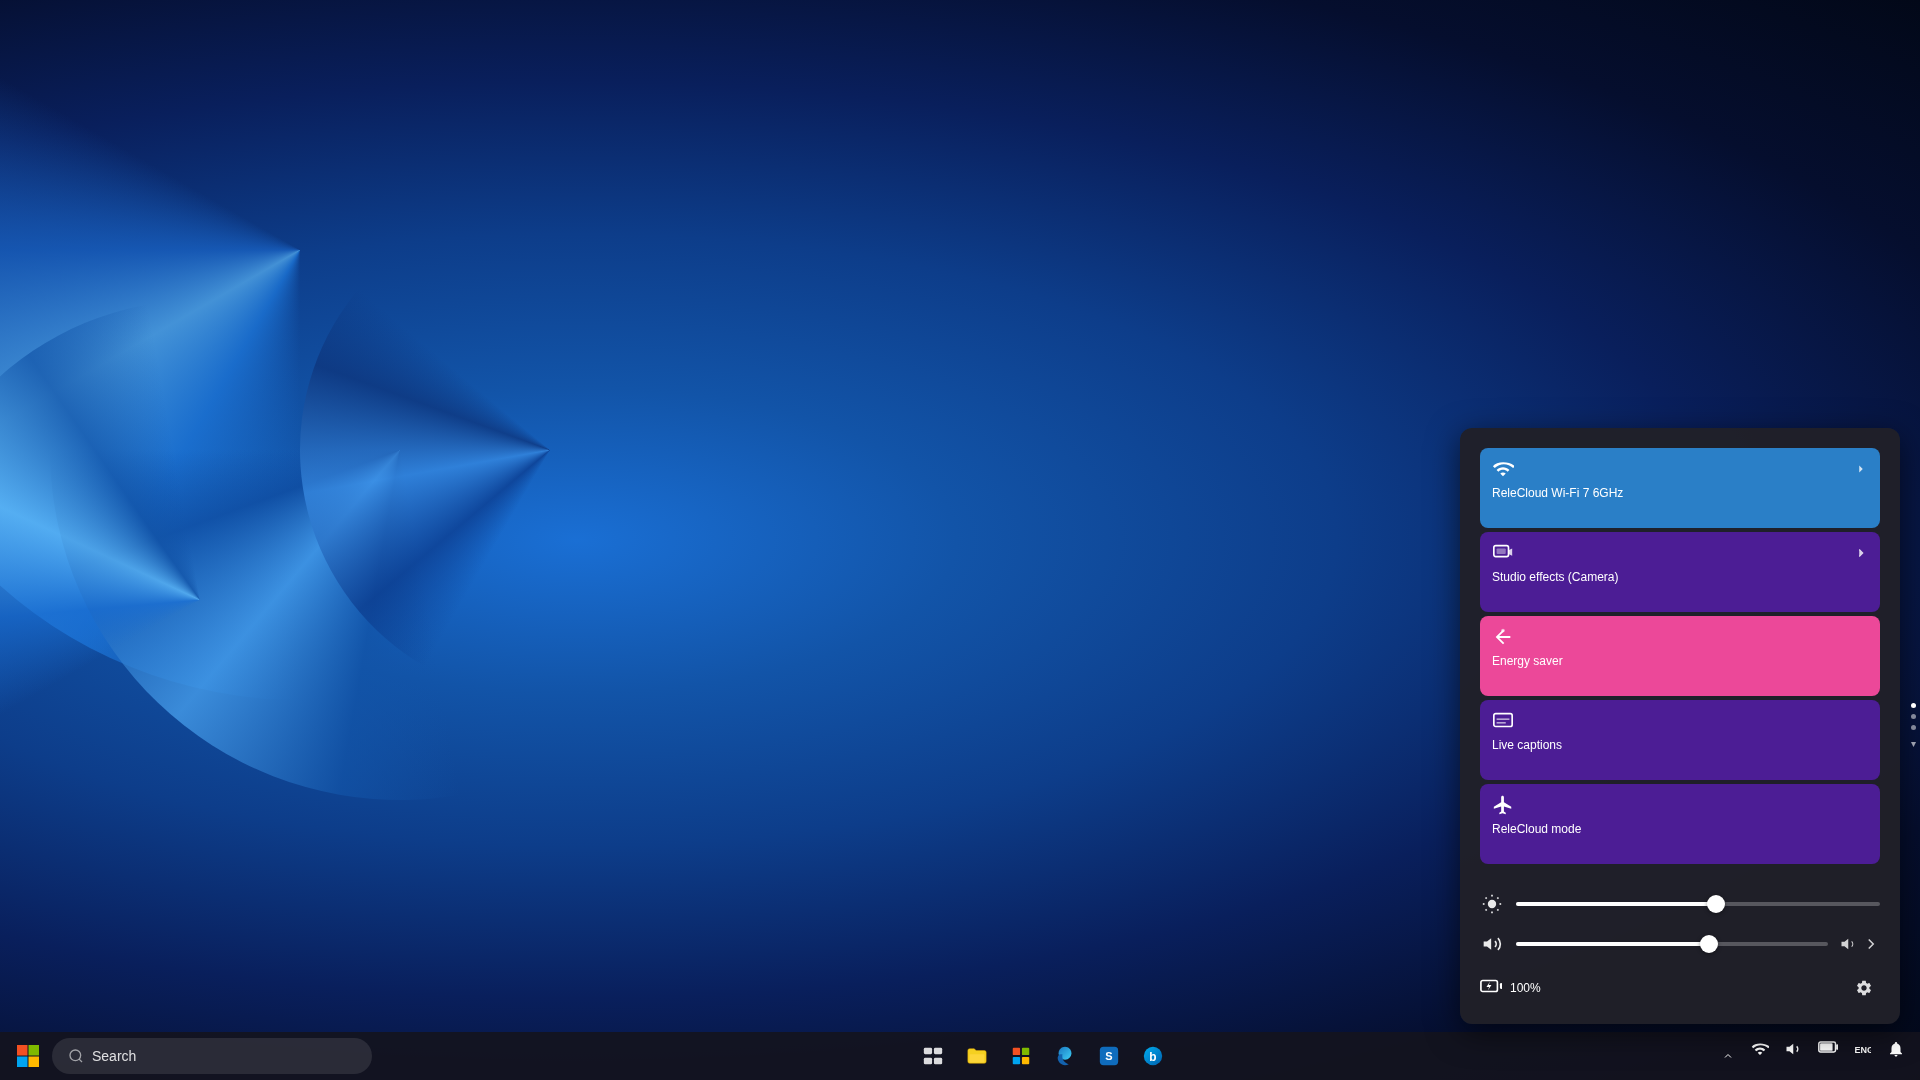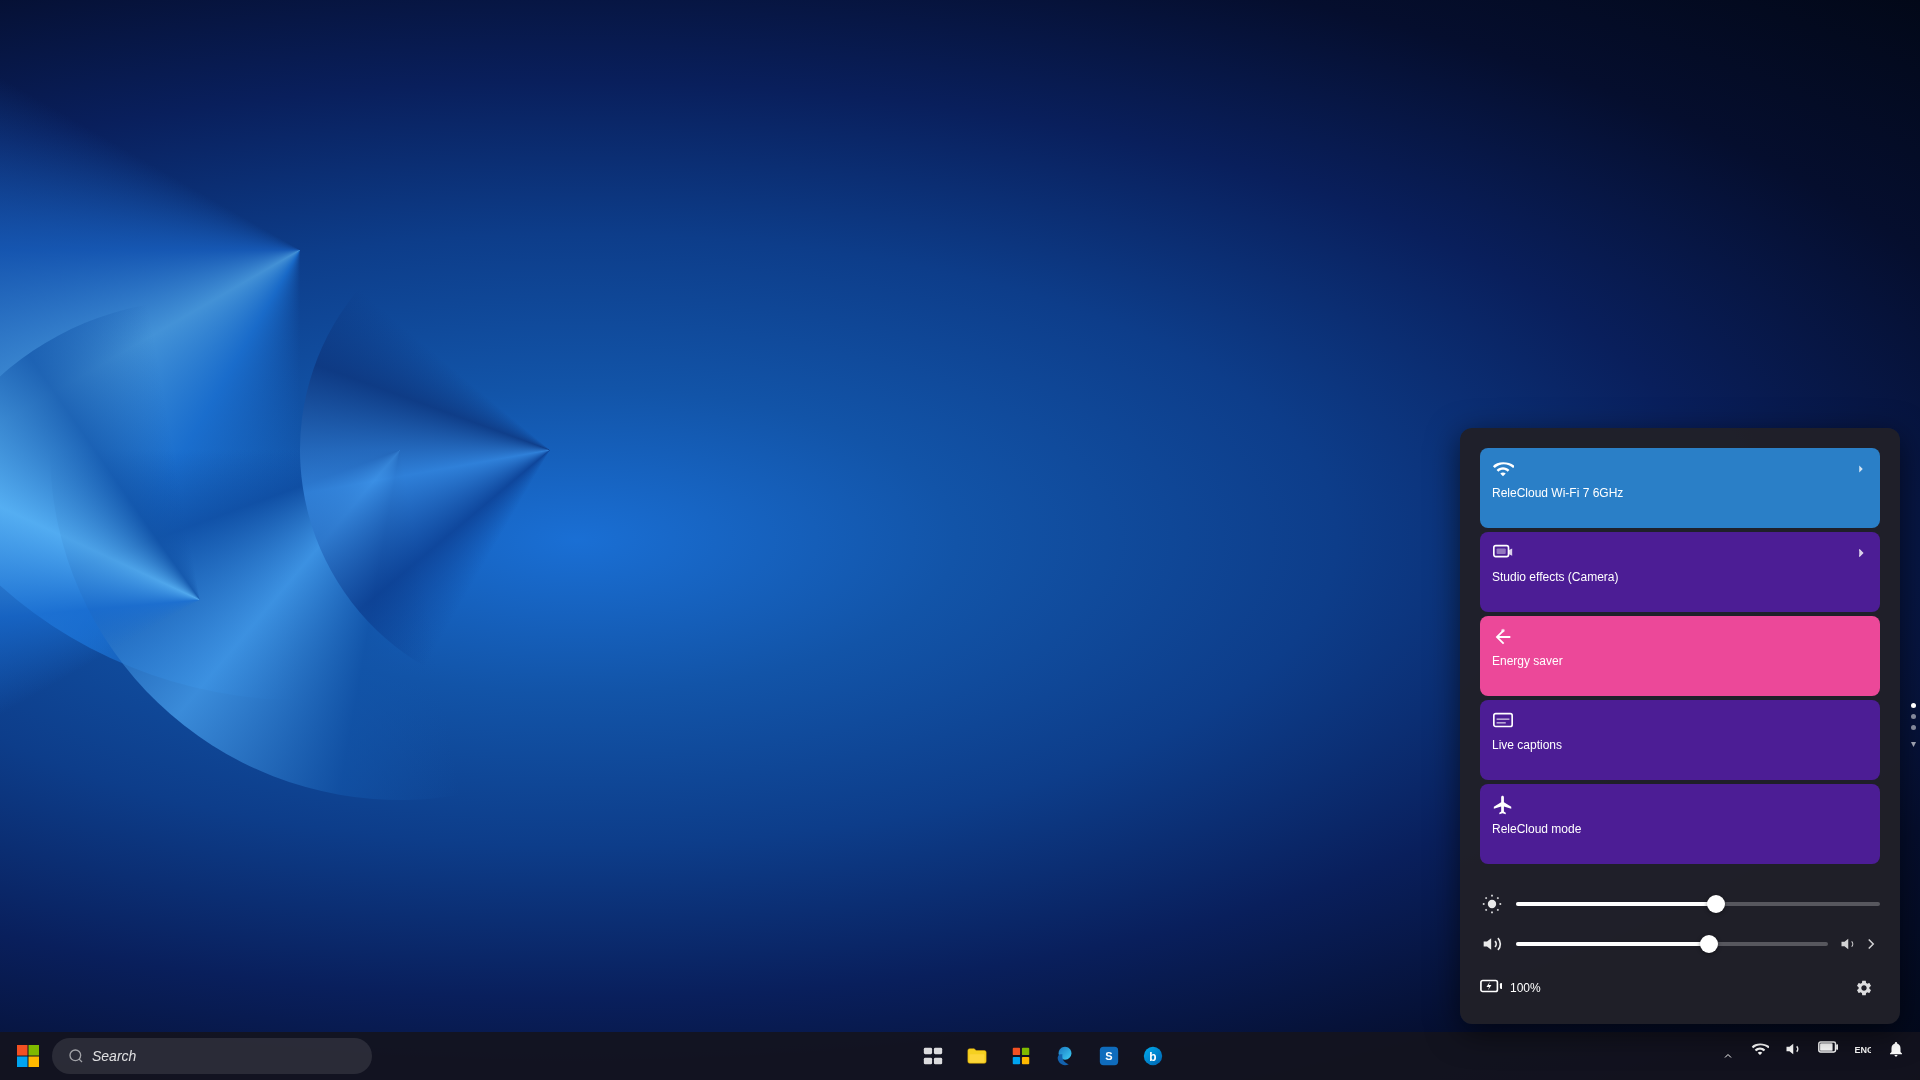--- a/index.html
+++ b/index.html
@@ -62,21 +62,20 @@
       display: flex;
       align-items: center;
       z-index: 100;
     }
 
     #taskbar-left {
       display: flex;
       align-items: center;
       gap: 4px;
       padding: 0 8px;
-      font-style: italic;
     }
 
     #start-button {
       width: 40px; height: 40px;
       display: flex; align-items: center; justify-content: center;
       border-radius: 4px;
       cursor: pointer;
     }
 
     .win-logo {

